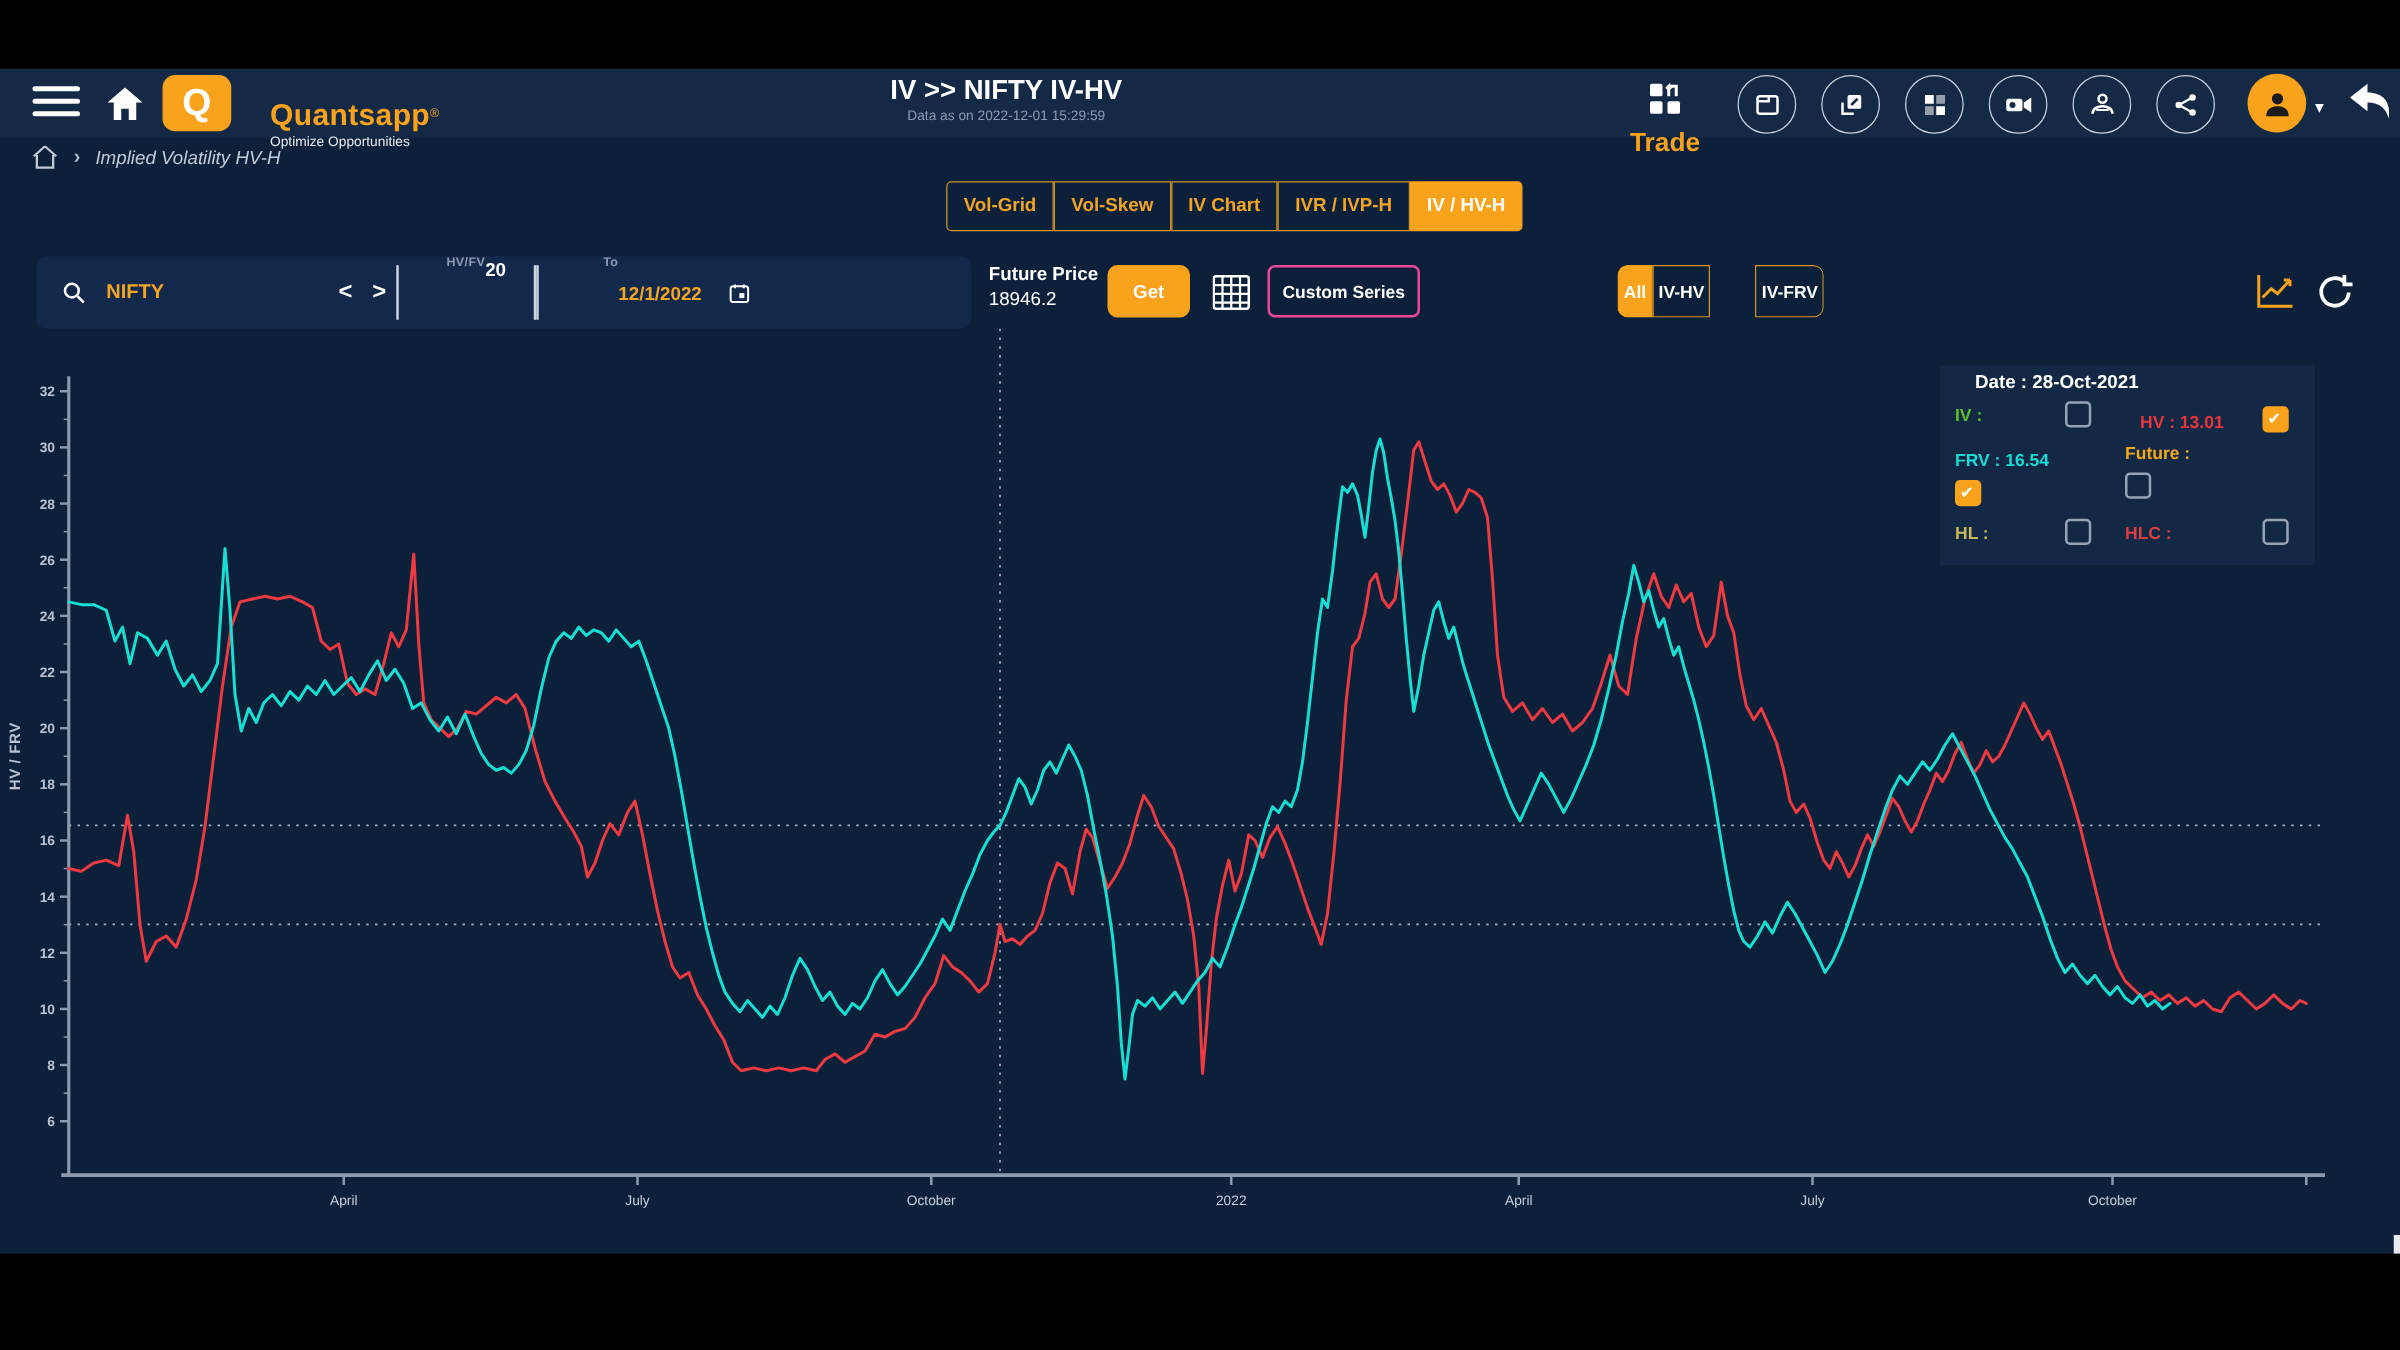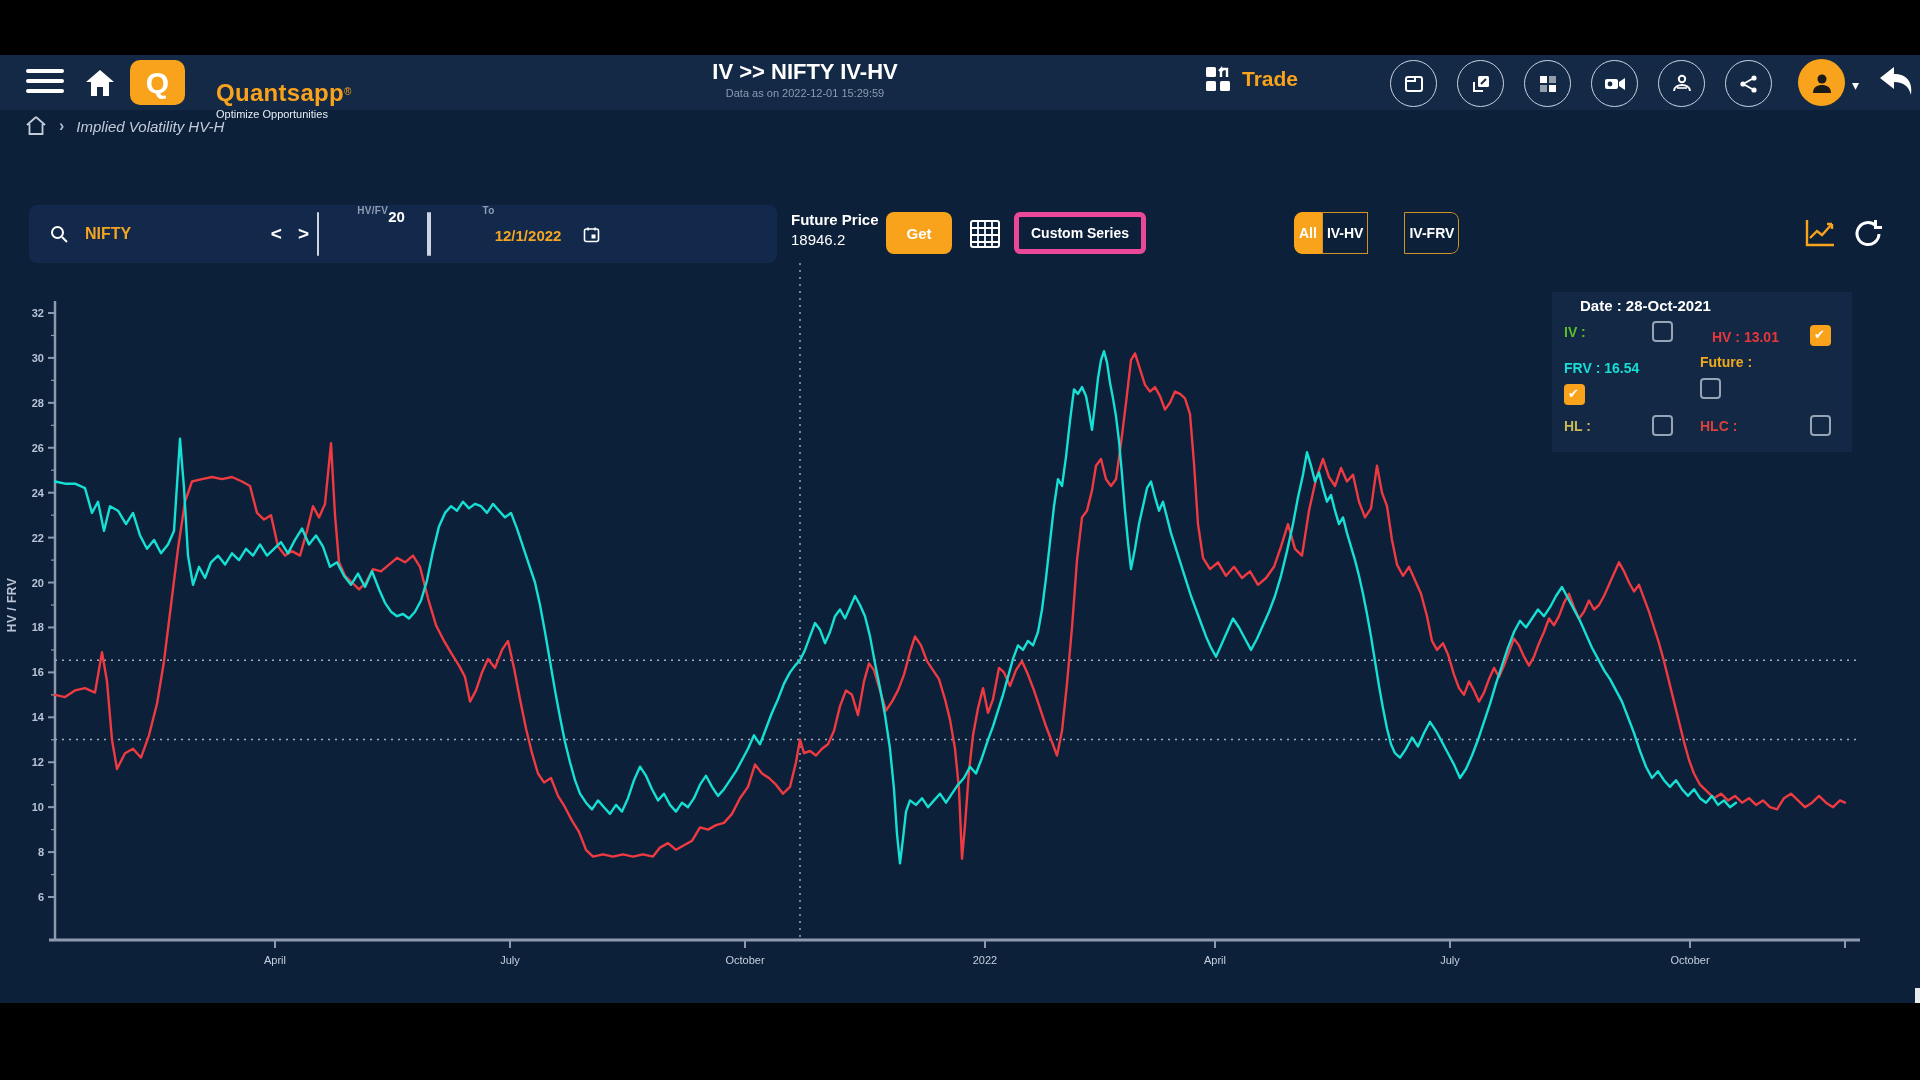--- a/index.html
+++ b/index.html
@@ -12,21 +12,21 @@
   .home-btn{position:absolute;left:84px;top:12px;width:32px;height:32px;}
   .logo-sq{position:absolute;left:130px;top:5px;width:55px;height:45px;background:#f9a21b;border-radius:10px;
     color:#fff;font-size:30px;font-weight:bold;text-align:center;line-height:45px;}
   .brand{position:absolute;left:196px;top:24px;margin-left:20px;}
   .brand .bn{color:#f9a21b;font-size:24px;font-weight:bold;letter-spacing:.3px;}
   .brand .br{color:#f9a21b;font-size:10px;vertical-align:super;}
   .brand .bt{color:#e8edf4;font-size:11px;margin-top:1px;}
   .title-wrap{position:absolute;left:555px;top:4px;width:500px;text-align:center;}
   .title-wrap .t1{color:#fff;font-size:22px;font-weight:bold;}
   .title-wrap .t2{color:#8b9cb4;font-size:11px;margin-top:2px;}
-  .trade-wrap{position:absolute;left:1204px;top:10px;display:flex;align-items:center;gap:10px;}
+  .trade-wrap{position:absolute;left:1304px;top:10px;display:flex;align-items:center;gap:10px;flex-direction:column;}
   .trade-label{color:#f9a21b;font-size:21px;font-weight:bold;}
   .circ{position:absolute;top:5px;width:45px;height:45px;border:1.5px solid #c9d3e0;border-radius:50%;
     display:flex;align-items:center;justify-content:center;}
   .avatar{position:absolute;top:4px;width:47px;height:47px;background:#f9a21b;border-radius:50%;
     display:flex;align-items:center;justify-content:center;}
   .caret{position:absolute;top:22px;color:#fff;font-size:14px;}
   .backarrow{position:absolute;top:8px;}
   
   .crumb{position:absolute;top:60px;left:25px;display:flex;align-items:center;gap:12px;color:#c2cbd8;}
   .crumb .sep{font-size:16px;font-weight:bold;color:#aeb9c9;}
@@ -48,22 +48,22 @@
   .mini-val.orange{color:#f4a521;}
   .symrow{display:flex;align-items:center;width:288px;padding-left:20px;box-sizing:border-box;}
   .sym{color:#f4a521;font-size:16px;font-weight:bold;margin-left:16px;flex:1;}
   .chev{color:#fff;font-size:19px;font-weight:bold;padding:0 8px;cursor:pointer;}
   .fut{position:absolute;left:787px;top:8px;}
   .fut .l1{color:#fff;font-size:15px;font-weight:bold;}
   .fut .l2{color:#fff;font-size:15px;margin-top:3px;}
   .getbtn{position:absolute;left:882px;top:9px;width:66px;height:42px;background:#f9a21b;border:none;
     border-radius:8px;color:#fff;font-size:15px;font-weight:bold;cursor:pointer;font-family:inherit;}
   .tblicon{position:absolute;left:966px;top:17px;cursor:pointer;}
-  .custom{position:absolute;left:1010px;top:9px;width:132px;height:42px;background:transparent;
-    border:5px solid #ec4899;border-radius:6px;color:#fff;font-size:14px;font-weight:bold;cursor:pointer;font-family:inherit;}
+  .custom{position:absolute;left:1010px;top:9px;width:122px;height:42px;background:transparent;
+    border:2px solid #ec4899;border-radius:6px;color:#fff;font-size:14px;font-weight:bold;cursor:pointer;font-family:inherit;}
   .segctl{position:absolute;left:1290px;top:9px;display:flex;height:42px;border-radius:8px;overflow:hidden;}
   .segopt{border:1.5px solid #cf9327;color:#fff;font-size:14px;font-weight:bold;display:flex;
     align-items:center;justify-content:center;padding:0 4px;cursor:pointer;box-sizing:border-box;}
   .segopt:first-child{border-radius:8px 0 0 8px;}
   .segopt:last-child{border-radius:0 8px 8px 0;margin-left:36px;}
   .segopt.active{background:#f9a21b;border-color:#f9a21b;}
   .tb-icon{position:absolute;top:15px;cursor:pointer;}
   
   .legend{position:absolute;left:1552px;top:237px;width:300px;height:160px;background:#122844;z-index:5;}
   .lg-date{position:absolute;left:28px;top:5px;color:#fff;font-size:15px;font-weight:bold;}
@@ -238,20 +238,27 @@
   </div>
 
   <div class="crumb">
     <svg width="22" height="22" viewBox="0 0 22 22">
         <path d="M11 2 L20 10 M11 2 L2 10 M4.5 9 V19 H17.5 V9" fill="none" stroke="#c2cbd8" stroke-width="1.8"></path>
       </svg>
     <span class="sep">›</span>
     <span class="ct">Implied Volatility HV-H</span>
   </div>
 
+  <div class="tabs">
+    <div class="tab">Vol-Grid</div>
+    <div class="tab">Vol-Skew</div>
+    <div class="tab">IV Chart</div>
+    <div class="tab">IVR / IVP-H</div>
+    <div class="tab active">IV / HV-H</div>
+  </div>
 
   <div class="toolbar">
     <div class="tb-box">
       <div class="symrow">
         <svg width="20" height="20" viewBox="0 0 20 20">
             <circle cx="8.5" cy="8.5" r="5.5" fill="none" stroke="#fff" stroke-width="2"></circle>
             <path d="M13 13 L18 18" stroke="#fff" stroke-width="2"></path>
           </svg>
         <span class="sym">NIFTY</span>
         <span class="chev">&lt;</span>

